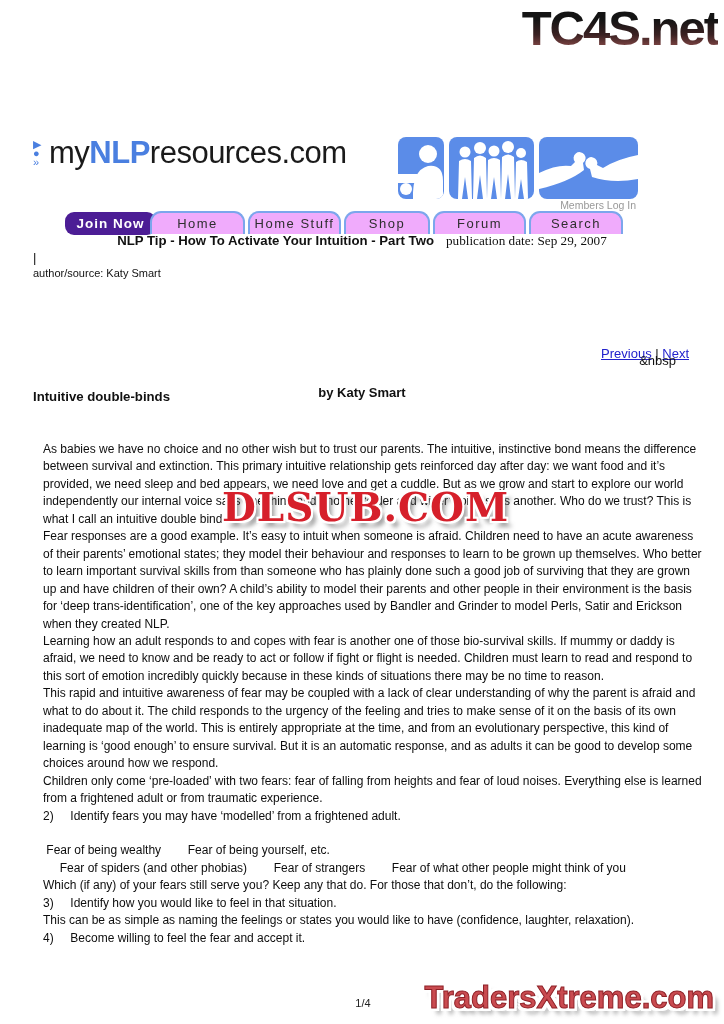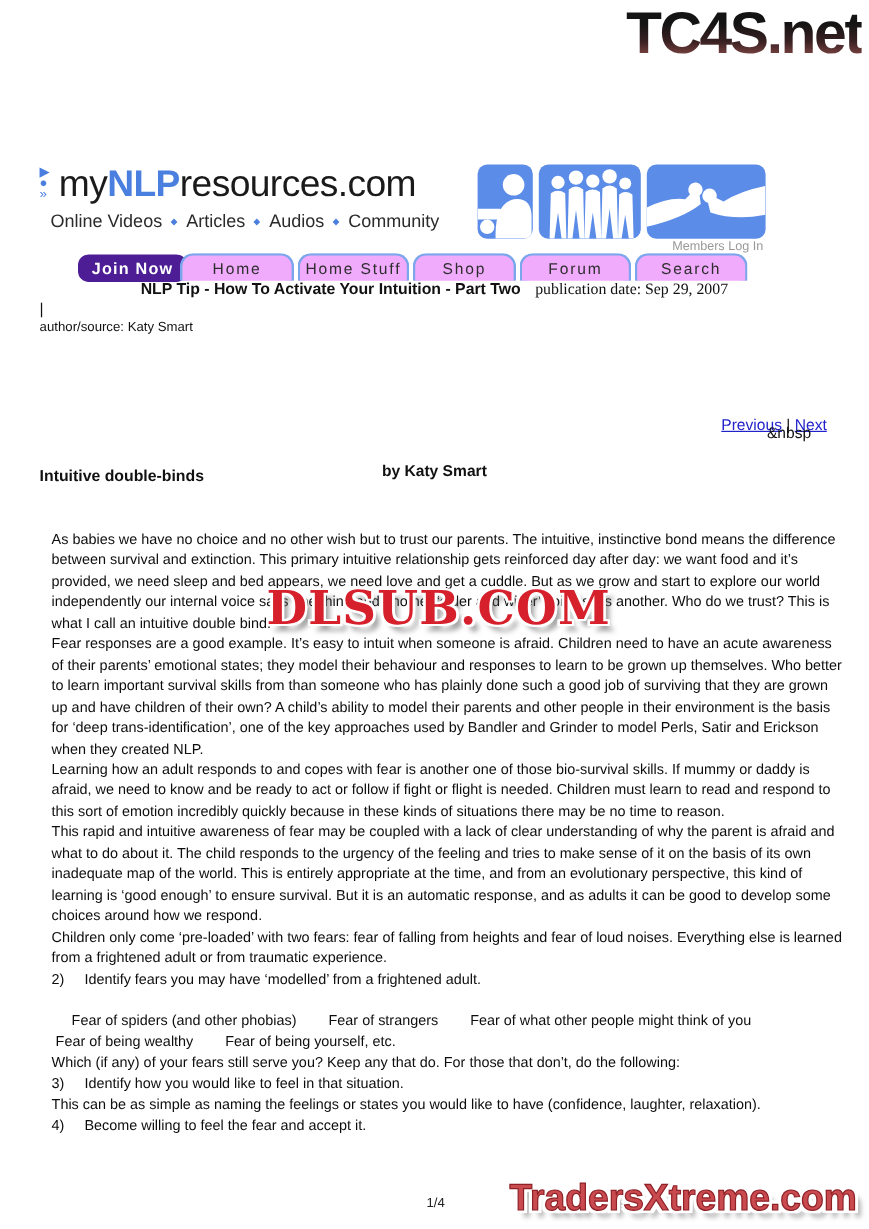--- a/index.html
+++ b/index.html
@@ -75,29 +75,20 @@
   <div class="tc4s">TC4S.net</div>
 
   <div class="logo-row">
     <div class="logo-icon">
       <span class="tri">▶</span>
       <span>●</span>
       <span>»</span>
     </div>
     <div class="wordmark"><span>my</span><b>NLP</b><span>resources.com</span></div>
   </div>
-  <div class="tagline">
-    <span>Online Videos</span>
-      <span class="dia"></span>
-      <span>Articles</span>
-      <span class="dia"></span>
-      <span>Audios</span>
-      <span class="dia"></span>
-      <span>Community</span>
-  </div>
 
   <div class="photos">
     <div class="pbox" style="width:46px">
       <svg viewBox="0 0 46 62">
         <g fill="#fff">
           <circle cx="30" cy="17" r="9"></circle>
           <path d="M15 62 Q14 33 30 29 Q45 27 45 44 L45 62 Z"></path>
           <rect x="-4" y="37" width="27" height="9" rx="4.5"></rect>
           <circle cx="8" cy="52" r="6"></circle>
         </g>
@@ -156,22 +147,22 @@
   <div class="heading">Intuitive double-binds</div>
 
   <div class="body-text">
     <p class="para">As babies we have no choice and no other wish but to trust our parents. The intuitive, instinctive bond means the difference between survival and extinction. This primary intuitive relationship gets reinforced day after day: we want food and it’s provided, we need sleep and bed appears, we need love and get a cuddle. But as we grow and start to explore our world independently our internal voice says one thing and another ‘older and wiser’ voice says another. Who do we trust? This is what I call an intuitive double bind.</p>
     <p class="para">Fear responses are a good example. It’s easy to intuit when someone is afraid. Children need to have an acute awareness of their parents’ emotional states; they model their behaviour and responses to learn to be grown up themselves. Who better to learn important survival skills from than someone who has plainly done such a good job of surviving that they are grown up and have children of their own? A child’s ability to model their parents and other people in their environment is the basis for ‘deep trans-identification’, one of the key approaches used by Bandler and Grinder to model Perls, Satir and Erickson when they created NLP.</p>
     <p class="para">Learning how an adult responds to and copes with fear is another one of those bio-survival skills. If mummy or daddy is afraid, we need to know and be ready to act or follow if fight or flight is needed. Children must learn to read and respond to this sort of emotion incredibly quickly because in these kinds of situations there may be no time to reason.</p>
     <p class="para">This rapid and intuitive awareness of fear may be coupled with a lack of clear understanding of why the parent is afraid and what to do about it. The child responds to the urgency of the feeling and tries to make sense of it on the basis of its own inadequate map of the world. This is entirely appropriate at the time, and from an evolutionary perspective, this kind of learning is ‘good enough’ to ensure survival. But it is an automatic response, and as adults it can be good to develop some choices around how we respond.</p>
     <p class="para">Children only come ‘pre-loaded’ with two fears: fear of falling from heights and fear of loud noises. Everything else is learned from a frightened adult or from traumatic experience.</p>
     <p class="para">2)     Identify fears you may have ‘modelled’ from a frightened adult.</p>
     <p class="para"></p>
+    <p class="para"> Fear of being wealthy        Fear of being yourself, etc.</p>
     <p class="para">     Fear of spiders (and other phobias)        Fear of strangers        Fear of what other people might think of you</p>
-    <p class="para"> Fear of being wealthy        Fear of being yourself, etc.</p>
     <p class="para">Which (if any) of your fears still serve you? Keep any that do. For those that don’t, do the following:</p>
     <p class="para">3)     Identify how you would like to feel in that situation.</p>
     <p class="para">This can be as simple as naming the feelings or states you would like to have (confidence, laughter, relaxation).</p>
     <p class="para">4)     Become willing to feel the fear and accept it.</p>
   </div>
 
   <div class="dlsub">DLSUB.COM</div>
 
   <div class="pagenum">1/4</div>
   <div class="traders">TradersXtreme.com</div>

